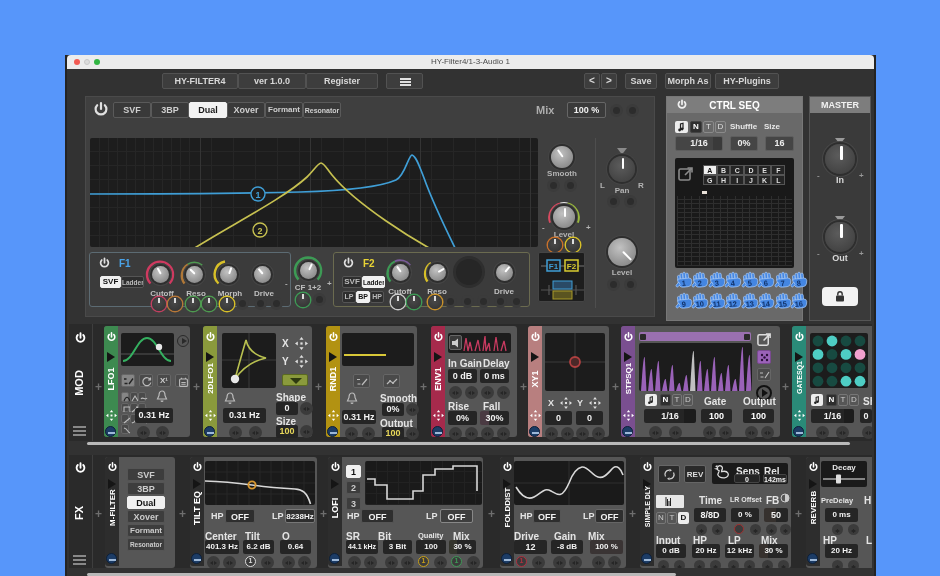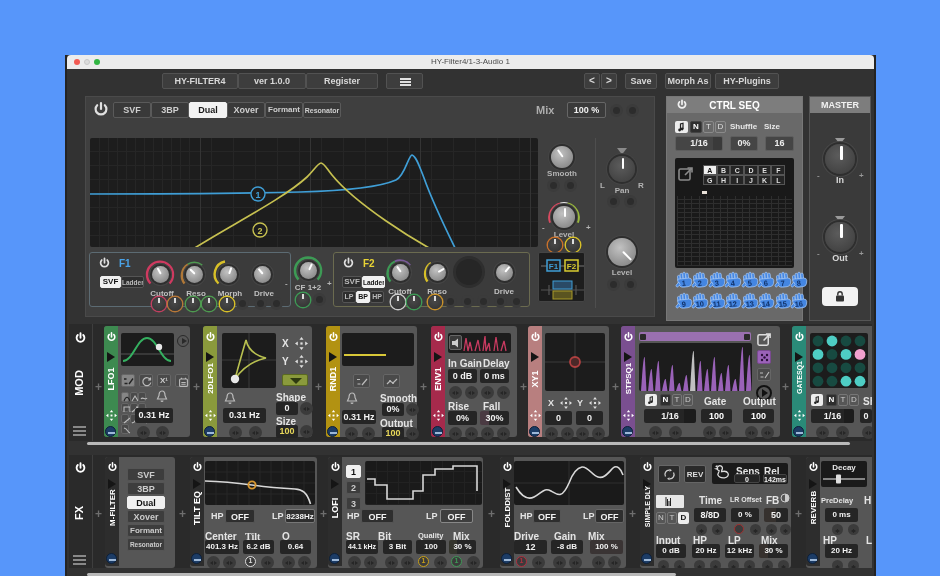--- a/index.html
+++ b/index.html
@@ -1040,21 +1040,21 @@
             </g>
             <path d="M0 20 C18 20.5 32 22 47 24 C64 26.5 80 27.5 90 28 C97 28.4 102 31 105.5 43" stroke="#d8d8d8" stroke-width="1.6" fill="none"></path>
             <circle cx="47" cy="24" r="3.6" fill="none" stroke="#d89830" stroke-width="1.9"></circle>
           </svg>
         </div>
         <div class="mlab" style="left:21px;top:54px;font-size:9px;">HP</div>
         <div class="mval" style="left:35px;top:52px;width:30px;height:14px;line-height:14px;background:#2e2e2e;border:1px solid #555;">OFF</div>
         <div class="mlab" style="left:82px;top:54px;font-size:9px;">LP</div>
         <div class="mval" style="left:95px;top:52px;width:30px;height:14px;line-height:14px;background:#2e2e2e;border:1px solid #777;font-size:8px;">8238Hz</div>
         <div class="mlab" style="left:15px;top:74px;">Center</div>
-        <div class="mlab" style="left:55px;top:74px;font-family:Liberation Serif, serif;">Tilt</div>
+        <div class="mlab" style="left:55px;top:74px;">Tilt</div>
         <div class="mlab" style="left:92px;top:74px;">Q</div>
         <div class="mval" style="left:15px;top:83px;width:34px;height:14px;line-height:14px;font-size:8px;">401.3 Hz</div>
         <div class="mval" style="left:53px;top:83px;width:31px;height:14px;line-height:14px;font-size:8px;">6.2 dB</div>
         <div class="mval" style="left:90px;top:83px;width:31px;height:14px;line-height:14px;font-size:8px;">0.64</div>
         <div class="sbl" style="left:17px;top:99px;"></div>
         <div class="sbl" style="left:33px;top:99px;"></div>
         <div class="sbl rg" style="left:55px;top:99px;border:1.5px solid #ddd;width:11px;height:11px;color:#ddd;font-size:7px;font-weight:bold;text-align:center;line-height:8px;">1</div>
         <div class="sbl" style="left:71px;top:99px;"></div>
         <div class="sbl" style="left:92px;top:99px;"></div>
         <div class="sbl" style="left:108px;top:99px;"></div>

